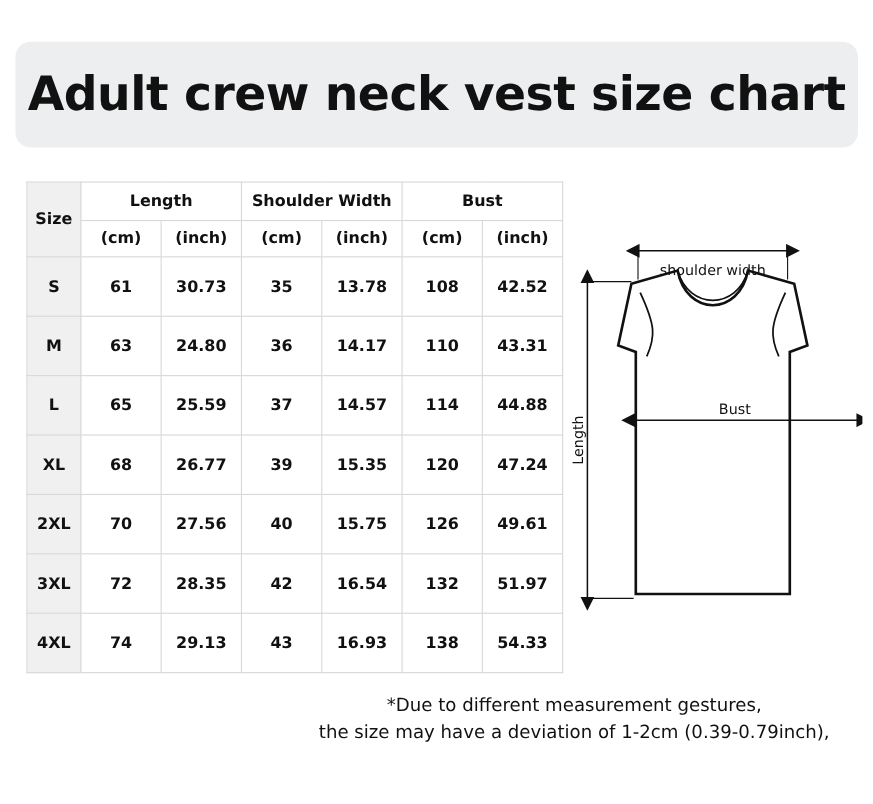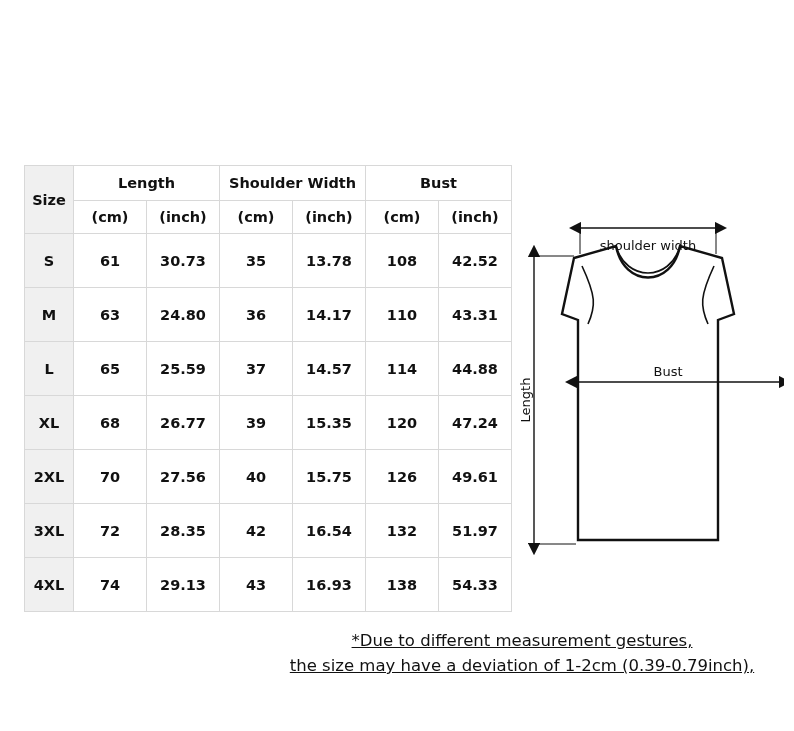--- a/index.html
+++ b/index.html
@@ -91,27 +91,30 @@
     position: absolute;
     left: 262px;
     top: 628px;
     width: 520px;
     text-align: center;
     font-size: 16.5px;
     line-height: 25px;
     color: #111111;
     font-family: "DejaVu Sans", sans-serif;
   }
-  .footnote div { white-space: nowrap; text-decoration: underline; }
+  .footnote div { white-space: nowrap; }
 </style>
 </head>
 <body>
 
 <div class="page">
 
+  <div class="title-banner">
+    <div class="title-text">Adult crew neck vest size chart</div>
+  </div>
 
   <table class="size-table">
     <thead>
       <tr>
         <td class="col-size size-cell" rowspan="2">Size</td>
         <td class="col-val hdr-group" colspan="2">Length</td>
         <td class="col-val hdr-group" colspan="2">Shoulder Width</td>
         <td class="col-val hdr-group" colspan="2">Bust</td>
       </tr>
       <tr>

